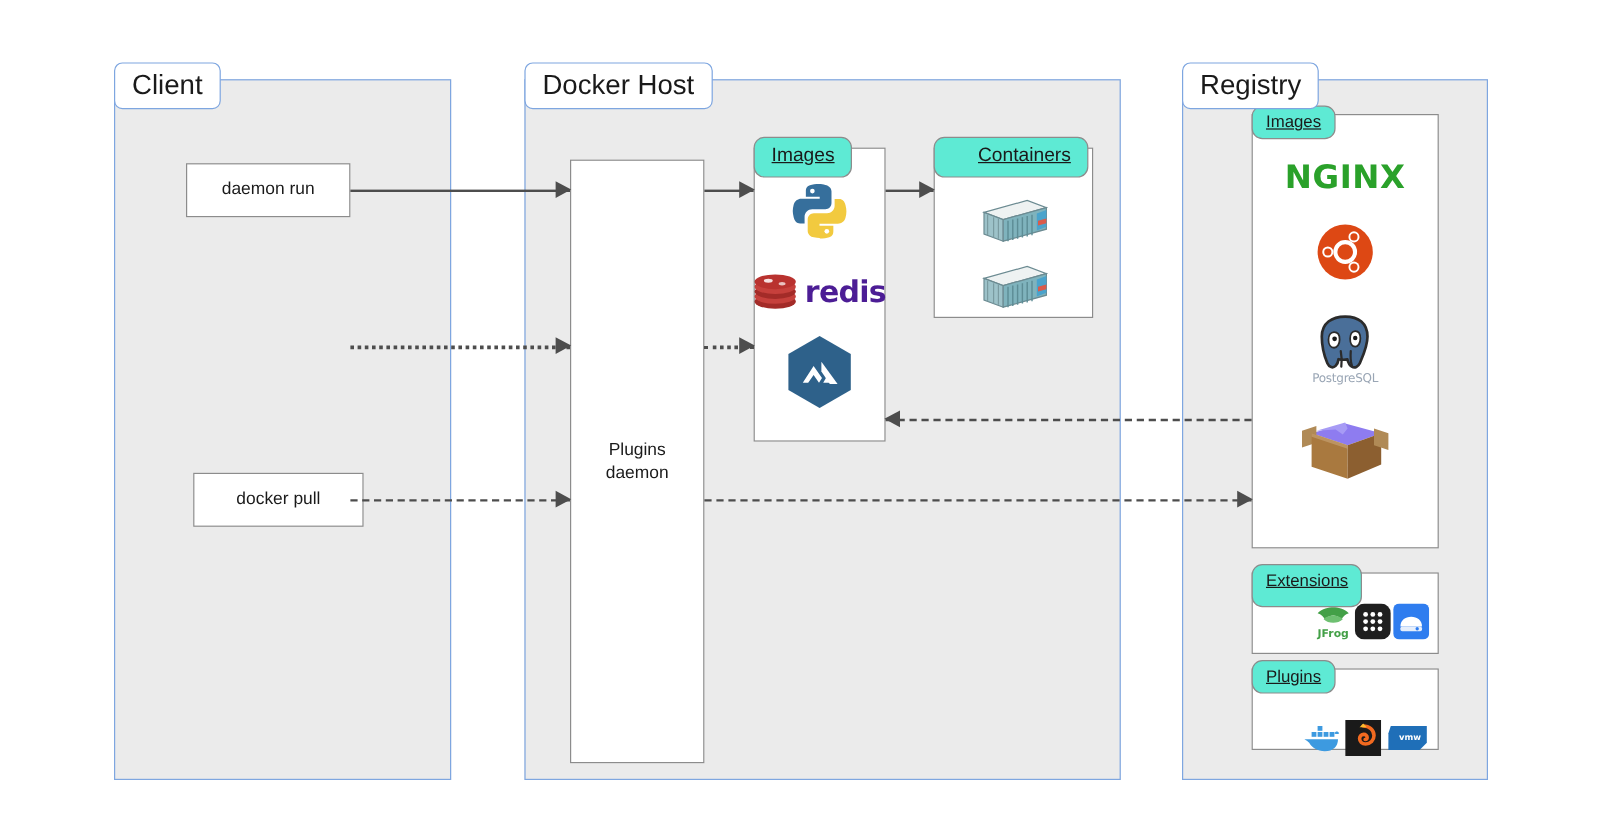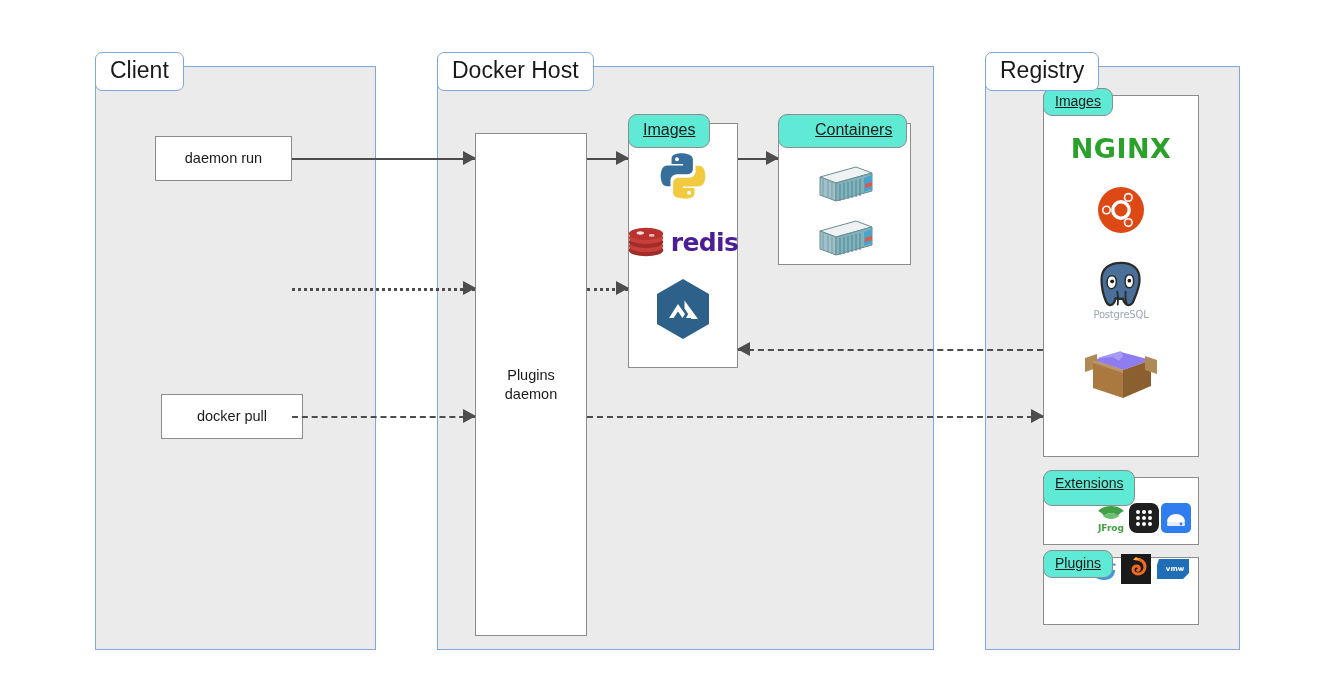--- a/index.html
+++ b/index.html
@@ -295,21 +295,21 @@
         <rect x="0" y="0" width="30" height="30" rx="5" fill="#2f7def"></rect>
         <path d="M6 19c0-5 4-8 9-8s9 3 9 8z" fill="#ffffff"></path>
         <rect x="6" y="19" width="18" height="4" rx="1.5" fill="#e6eefb"></rect>
         <circle cx="20" cy="21" r="1.4" fill="#2f7def"></circle>
       </svg>
     </span>
   </div>
 
   <div class="tabbox" style="left:1043px; top:557px; width:156px; height:68px;"></div>
   <div class="tabbox-label" style="left:1043px; top:550px; font-size:14px; padding:5px 11px 7px 11px;">Plugins</div>
-  <div class="icon-row" style="position:absolute; left:1043px; top:554px; width:148px; z-index:3;">
+  <div class="icon-row" style="position:absolute; left:1043px; top:600px; width:148px; z-index:3;">
     <span class="icon">
       <svg width="34" height="30" viewBox="0 0 34 30">
         <g fill="#3d9ae0">
           <rect x="8" y="10" width="4" height="4"></rect>
             <rect x="13" y="10" width="4" height="4"></rect>
           <rect x="18" y="10" width="4" height="4"></rect>
             <rect x="13" y="5" width="4" height="4"></rect>
           <rect x="23" y="10" width="4" height="4"></rect>
         </g>
         <path d="M2 16h28c0 6-4 10-11 10-6 0-11-3-13-7-1-1-2-2-4-3z" fill="#3d9ae0"></path>

